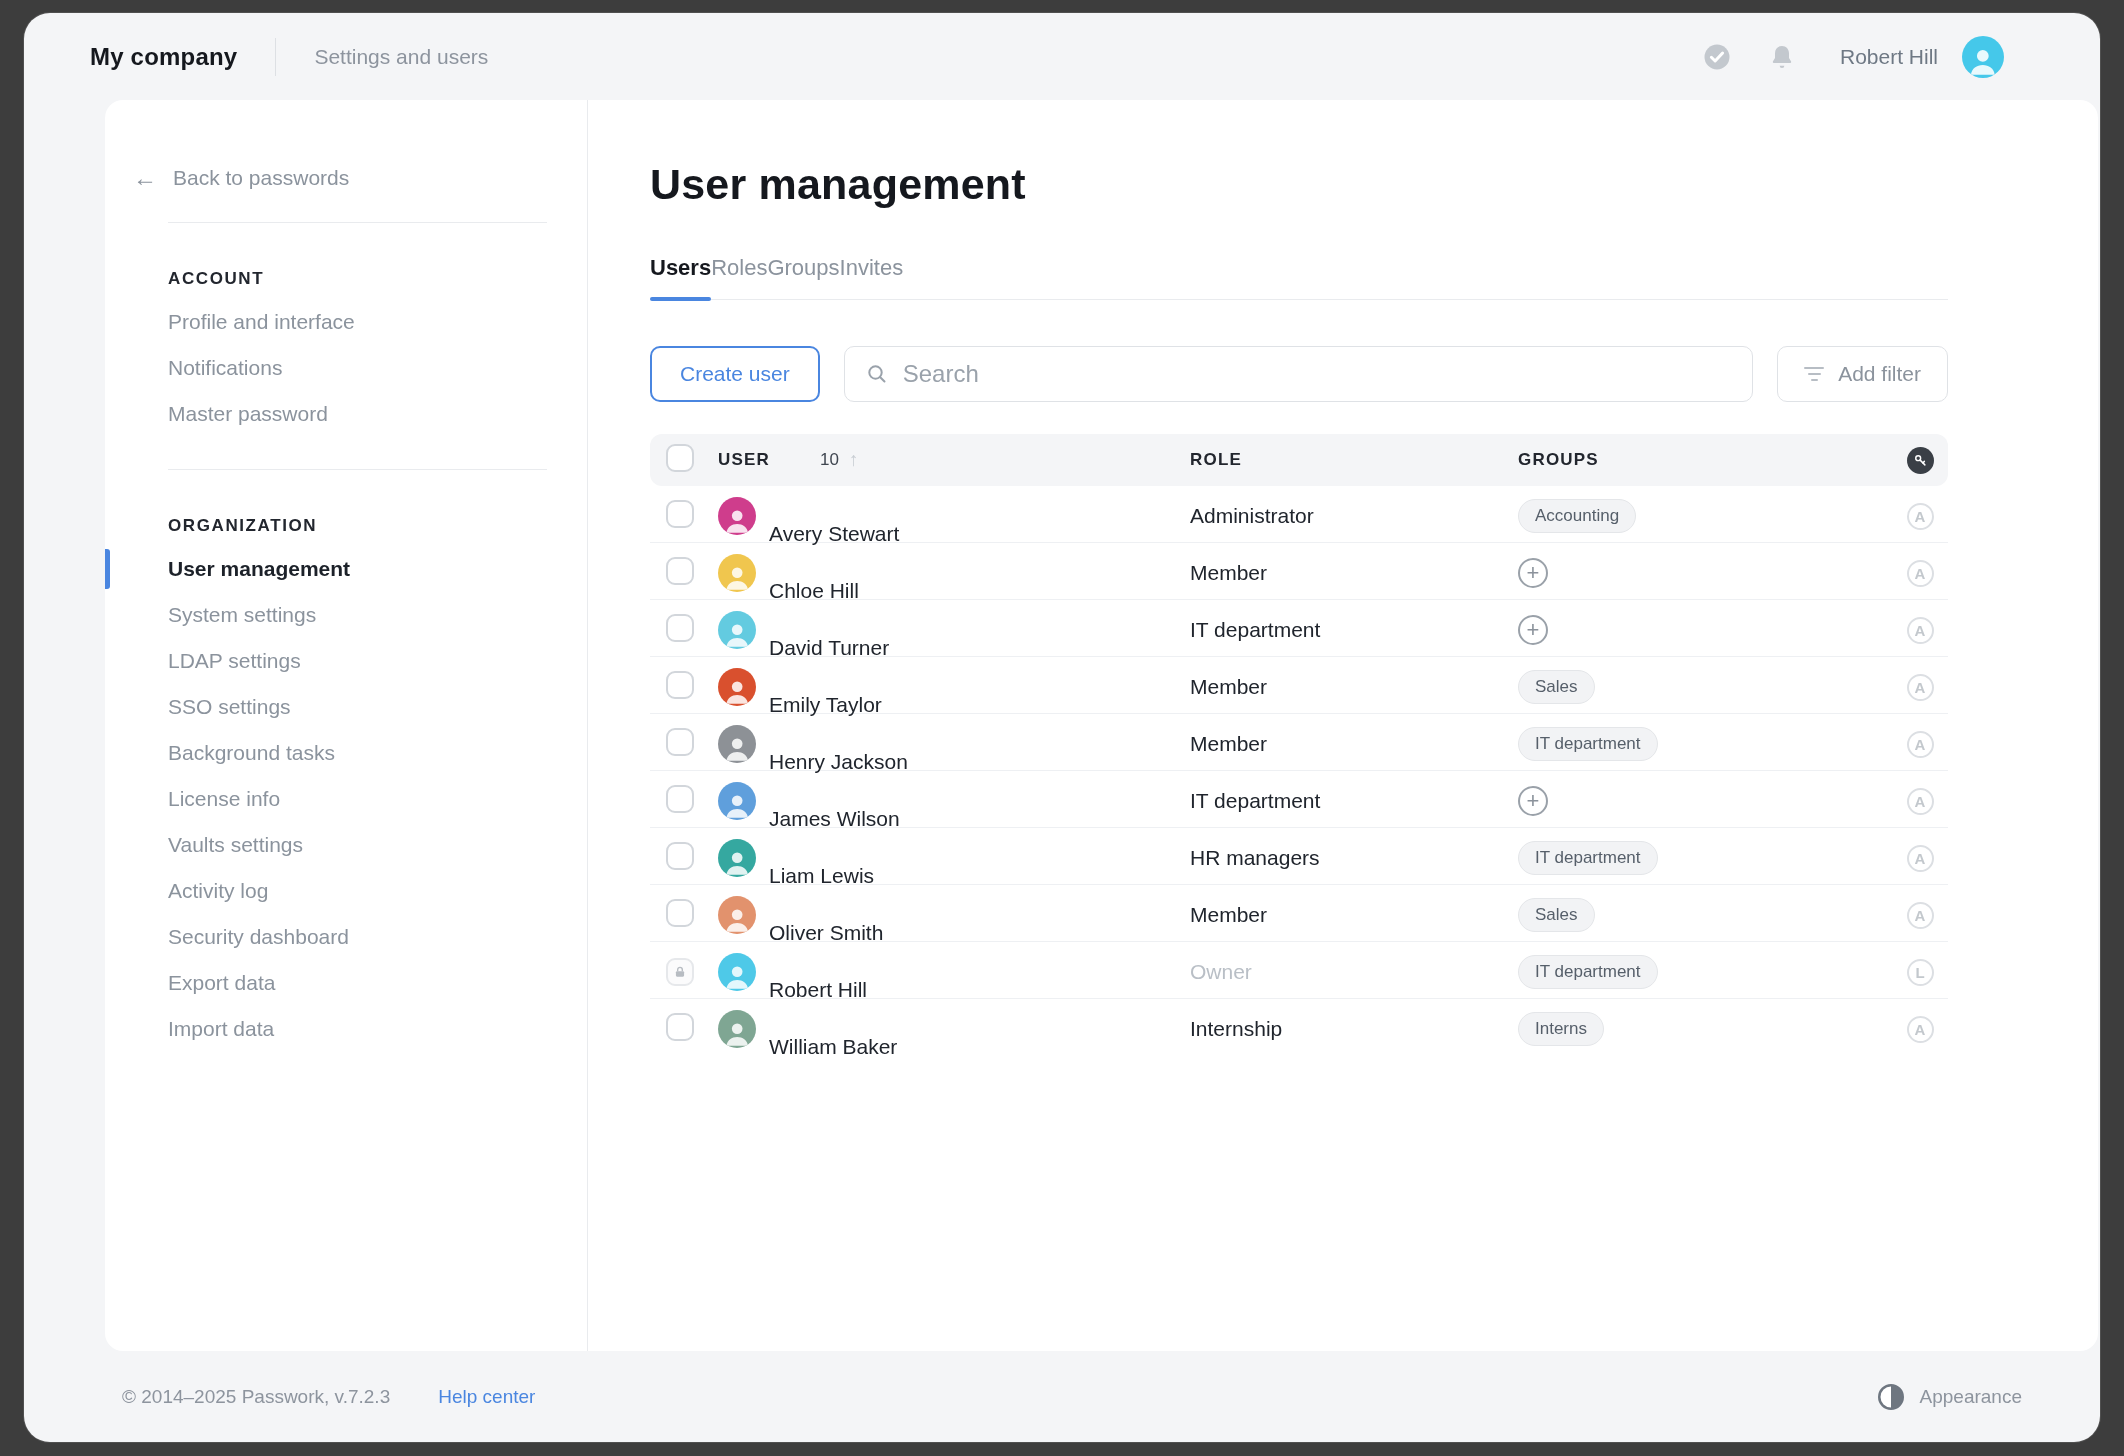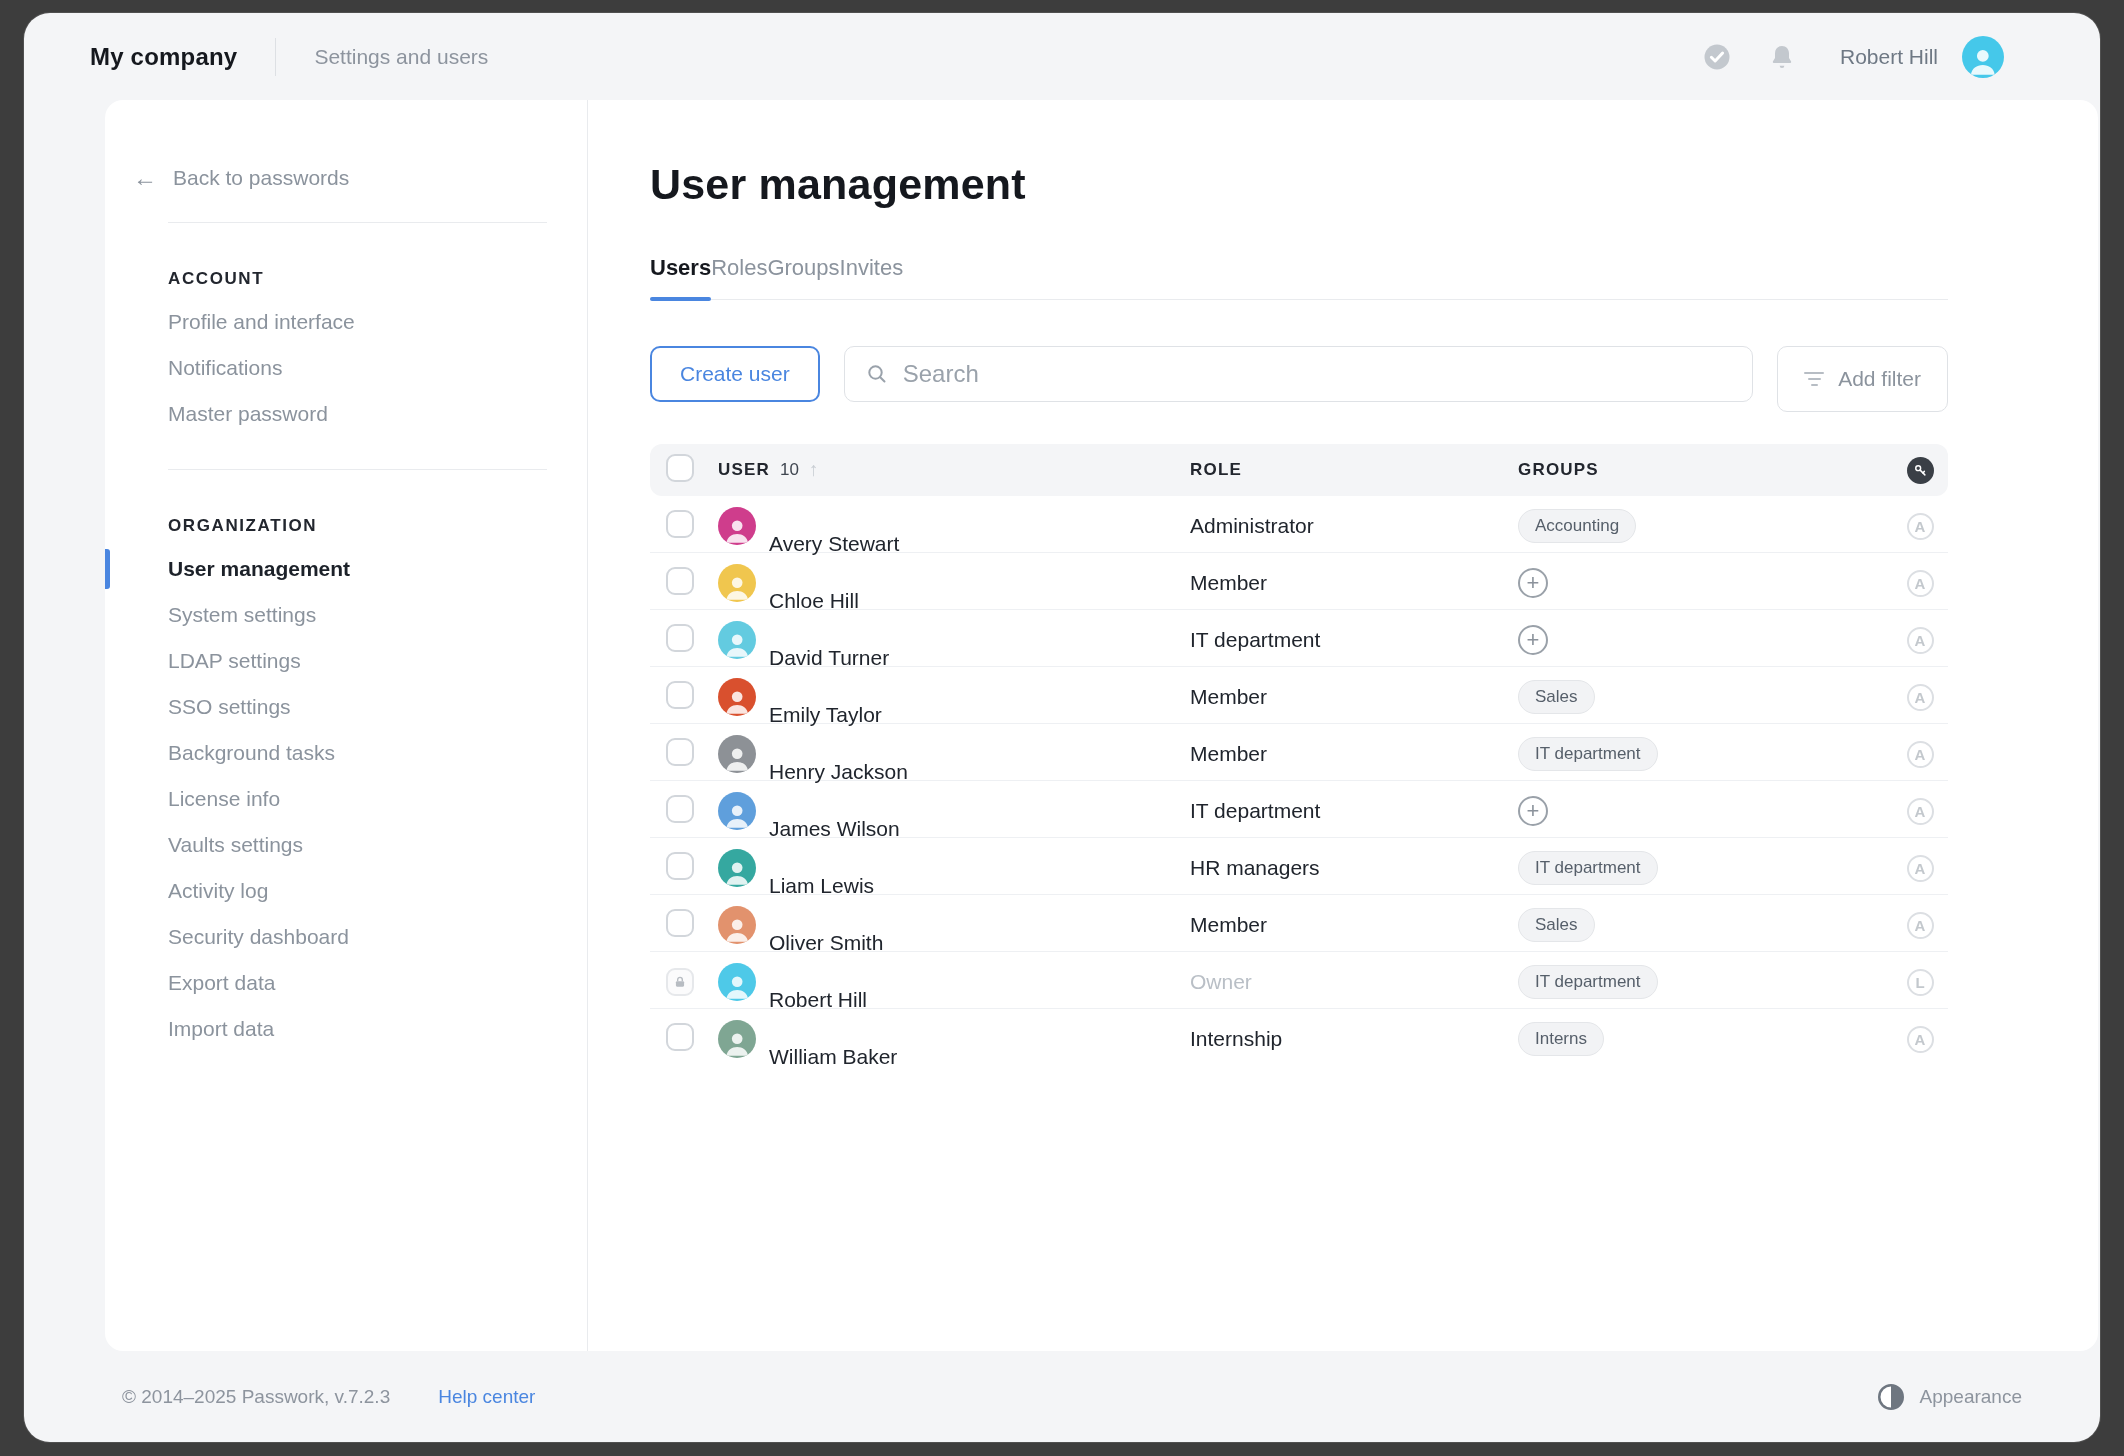--- a/index.html
+++ b/index.html
@@ -44,31 +44,31 @@
   .tabs { margin-top:46px; display:flex; border-bottom:1px solid #e9ebee; }
   .tab { font-size:22px; color:#8b939d; padding-bottom:18px; cursor:pointer; position:relative; }
   .tab.active { color:#15181e; font-weight:700; }
   .tab.active::after { content:''; position:absolute; left:0; right:0; bottom:-2px; height:4px; background:#4a86e0; border-radius:2px; }
   
   .toolbar { margin-top:46px; display:flex; gap:24px; }
   .btn-create { height:56px; padding:0 28px; background:#fff; border:2px solid #4a86e0; border-radius:10px; color:#4a86e0; font-size:21px; font-family:inherit; cursor:pointer; }
   .searchbox { flex:1; height:56px; border:1px solid #dfe2e6; border-radius:10px; display:flex; align-items:center; padding:0 20px; gap:14px; background:#fff; }
   .searchbox input { border:none; outline:none; flex:1; font-size:24px; font-family:inherit; color:#2a2f37; background:transparent; }
   .searchbox input::placeholder { color:#9aa2ab; }
-  .btn-filter { height:66px; padding:0 26px; background:#fff; border:1px solid #dfe2e6; border-radius:10px; color:#8b939d; font-size:21px; font-family:inherit; display:flex; align-items:center; gap:14px; cursor:pointer; }
+  .btn-filter { height:56px; padding:0 26px; background:#fff; border:1px solid #dfe2e6; border-radius:10px; color:#8b939d; font-size:21px; font-family:inherit; display:flex; align-items:center; gap:14px; cursor:pointer; }
   .filter-glyph { display:inline-flex; flex-direction:column; gap:4px; align-items:center; }
   .filter-glyph i { display:block; height:2px; background:#b7bdc4; border-radius:1px; }
   .filter-glyph i:nth-child(1){ width:20px; } .filter-glyph i:nth-child(2){ width:13px; } .filter-glyph i:nth-child(3){ width:7px; }
   
   .table { margin-top:32px; }
   .thead, .trow { display:grid; grid-template-columns:52px 472px 328px 1fr 44px; align-items:center; padding-left:16px; padding-right:6px; }
   .thead { height:52px; background:#f4f5f7; border-radius:12px; }
   .th { font-size:17px; font-weight:700; letter-spacing:1.2px; color:#22262e; }
   .th-user { display:flex; align-items:center; gap:10px; }
-  .th-count { font-weight:400; color:#3f4650; letter-spacing:0; }
+  .th-count { font-weight:400; color:#3f4650; letter-spacing:0;margin-left:40px; }
   .sort-arrow { color:#c9ced4; font-size:19px; font-weight:400; }
   .th-key { display:flex; justify-content:center; }
   .key-circle { width:27px; height:27px; border-radius:50%; background:#3a3f46; display:flex; align-items:center; justify-content:center; cursor:pointer; }
   .trow { height:57px; border-bottom:1px solid #eef0f3; }
   .trow:last-child { border-bottom:none; }
   .checkbox { width:28px; height:28px; border:2px solid #d2d6db; border-radius:9px; background:#fff; display:inline-block; cursor:pointer; }
   .lockbox { width:28px; height:28px; border:2px solid #e6e8eb; border-radius:9px; background:#fbfbfc; display:flex; align-items:center; justify-content:center; }
   .cell-user { display:flex; align-items:center; gap:13px; }
   .avatar { width:38px; height:38px; border-radius:50%; overflow:hidden; display:flex; align-items:flex-end; justify-content:center; flex:0 0 38px; }
   .uname { font-size:21px; color:#20252d; cursor:pointer;margin-top:36px; }

